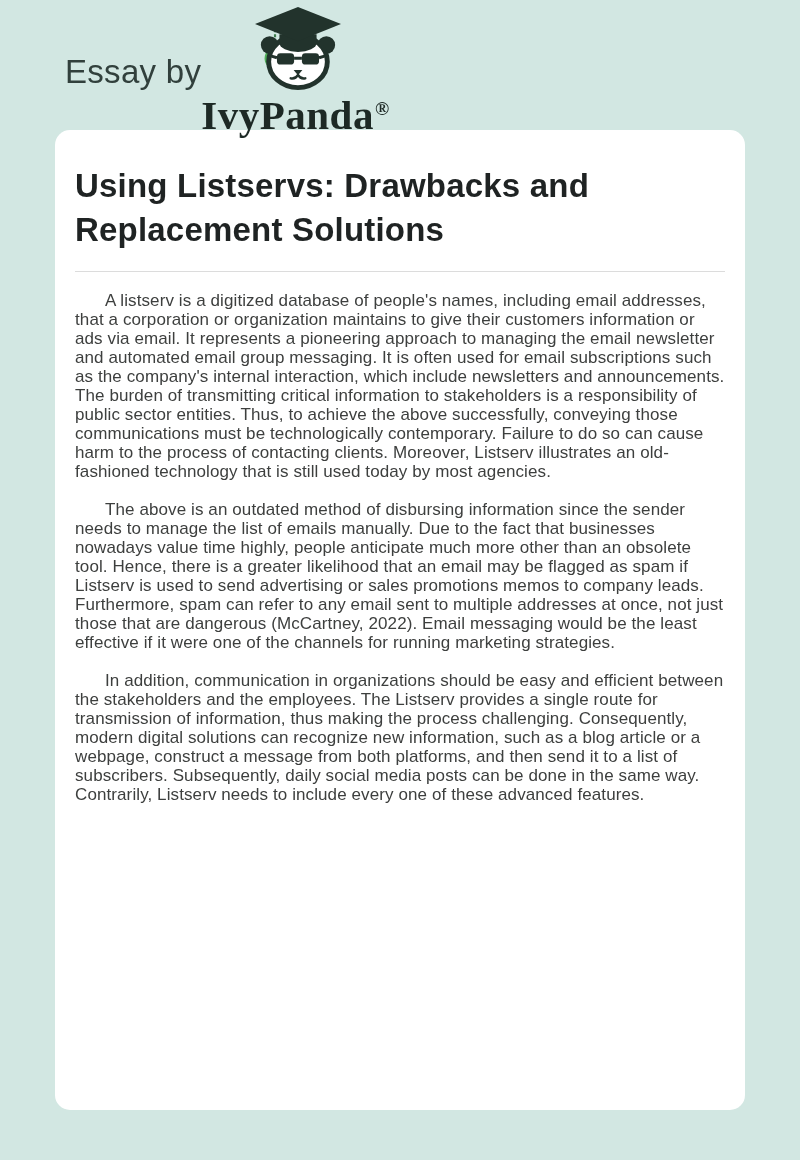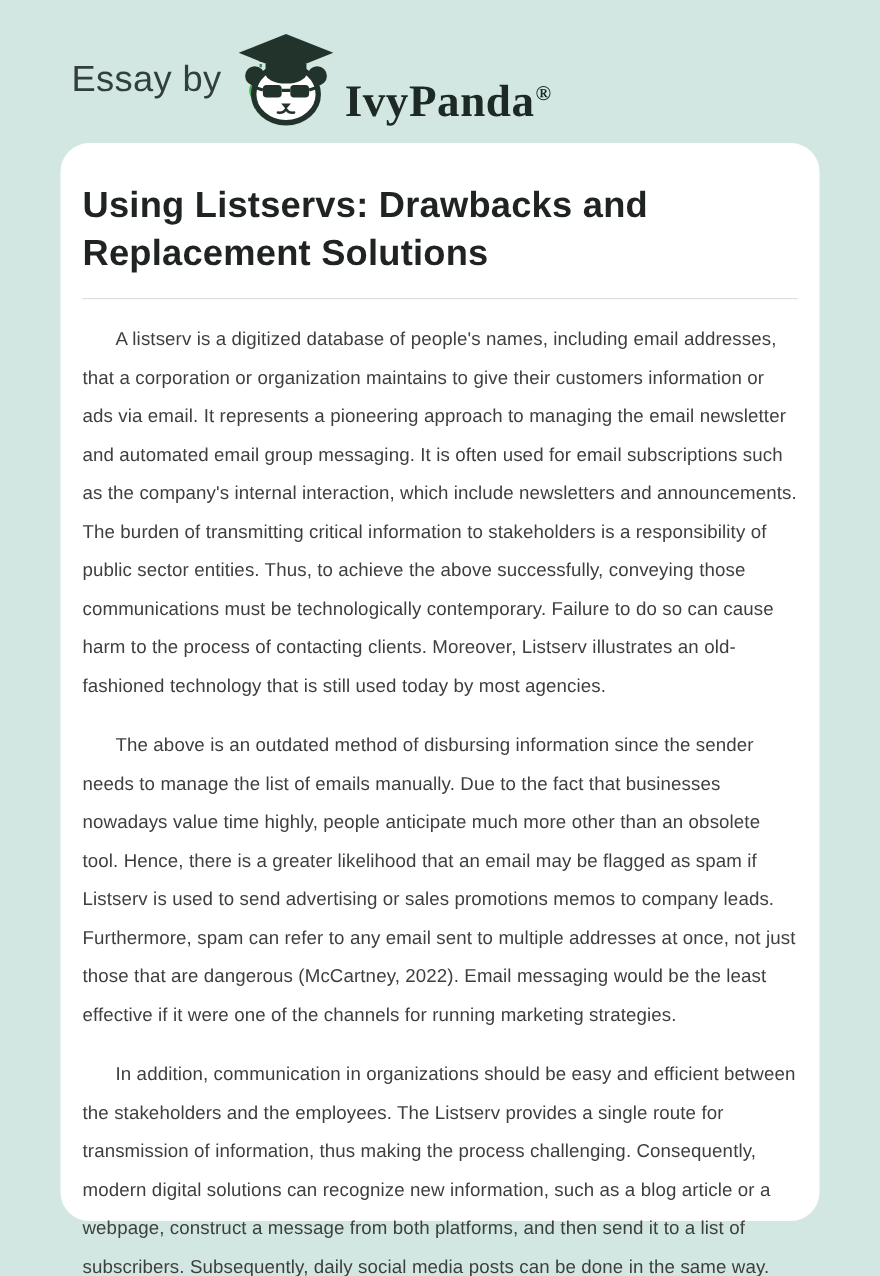--- a/index.html
+++ b/index.html
@@ -22,22 +22,23 @@
     box-sizing: content-box;
     margin-left: 15px;
   }
   .essay-by {
     font-size: 33px;
     color: #31403c;
     letter-spacing: 0.3px;
   }
   .logo-link {
     display: flex;
-    align-items: flex-end;
+    align-items: center;
     cursor: pointer;
+    flex-direction: column;
   }
   .logo-link svg.panda {
     width: 98px;
     height: 88px;
     margin: -2px 4px 0 10px;
     display: block;
   }
   .brand {
     font-family: "Liberation Serif", serif;
     font-weight: bold;
@@ -49,21 +50,21 @@
     font-size: 19px;
     vertical-align: 14px;
     margin-left: 1px;
   }
   
   .card {
     width: 690px;
     height: 980px;
     margin: 12px auto 0;
     background: #ffffff;
-    border-radius: 26px;
+    border-radius: 15px;
     padding: 32px 20px 0;
     box-sizing: border-box;
   }
   .essay-title {
     font-size: 33px;
     line-height: 1.33;
     font-weight: bold;
     color: #1f2323;
     margin: 2px 0 0;
     max-width: 620px;
@@ -95,21 +96,21 @@
     font-size: 15px;
     color: #333333;
   }
   .divider {
     border: none;
     border-top: 1px solid #dcdcdc;
     margin: 19px 0 0;
   }
   .essay-body p {
     font-size: 17px;
-    line-height: 35px;
+    line-height: 19px;
     color: #3d3f3e;
     text-indent: 30px;
     margin: 19px 0 0;
     letter-spacing: 0.1px;
   }
 </style>
 </head>
 <body>
 
 <header class="site-header">

